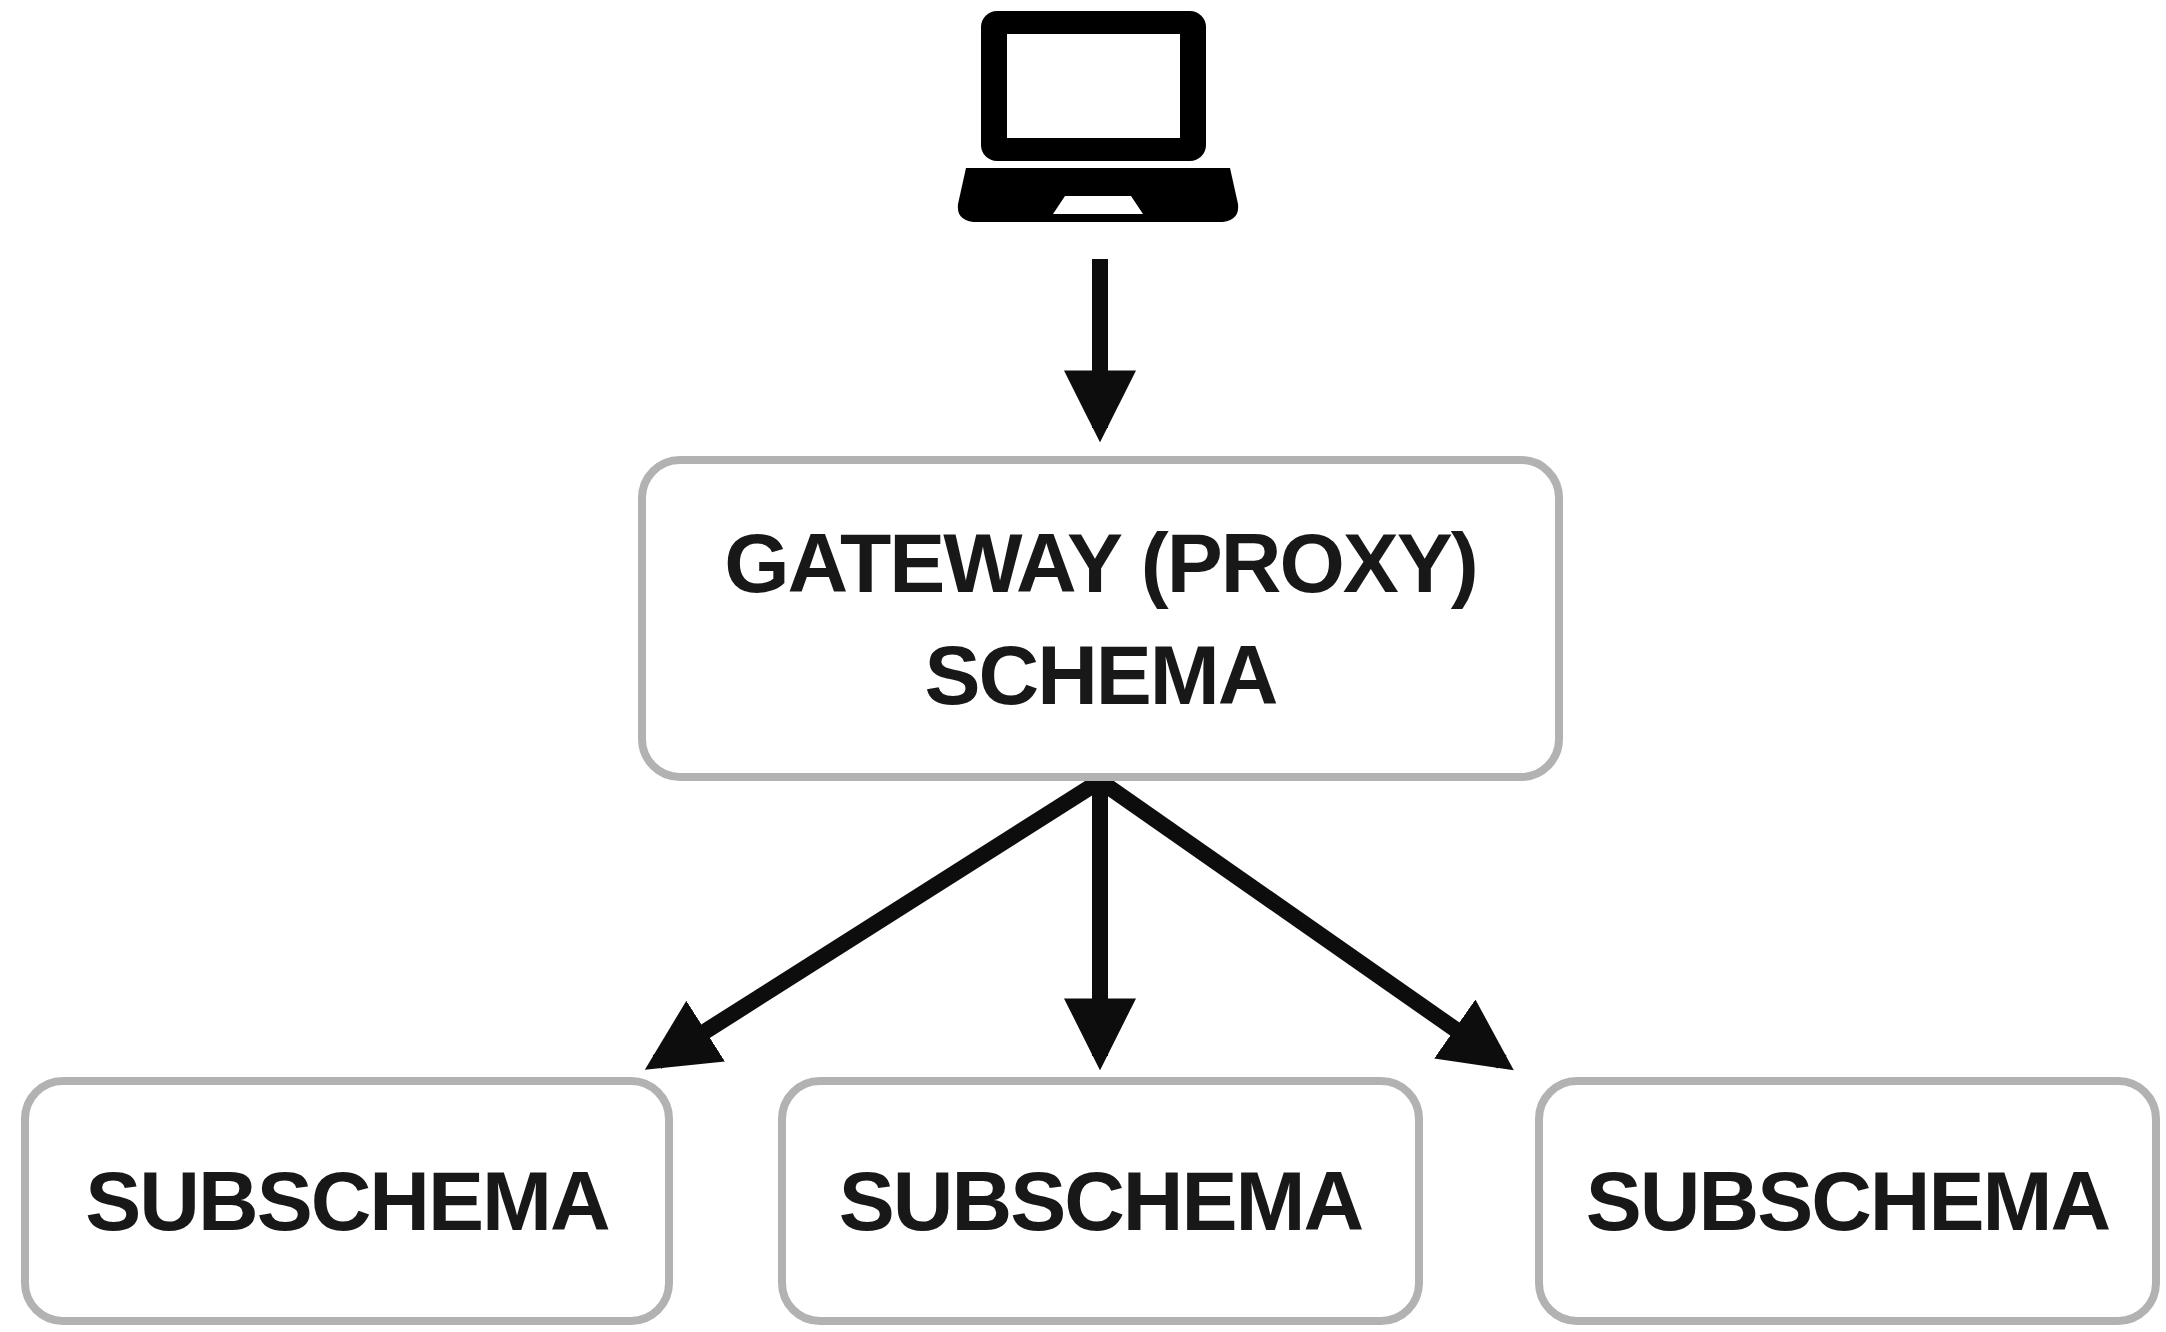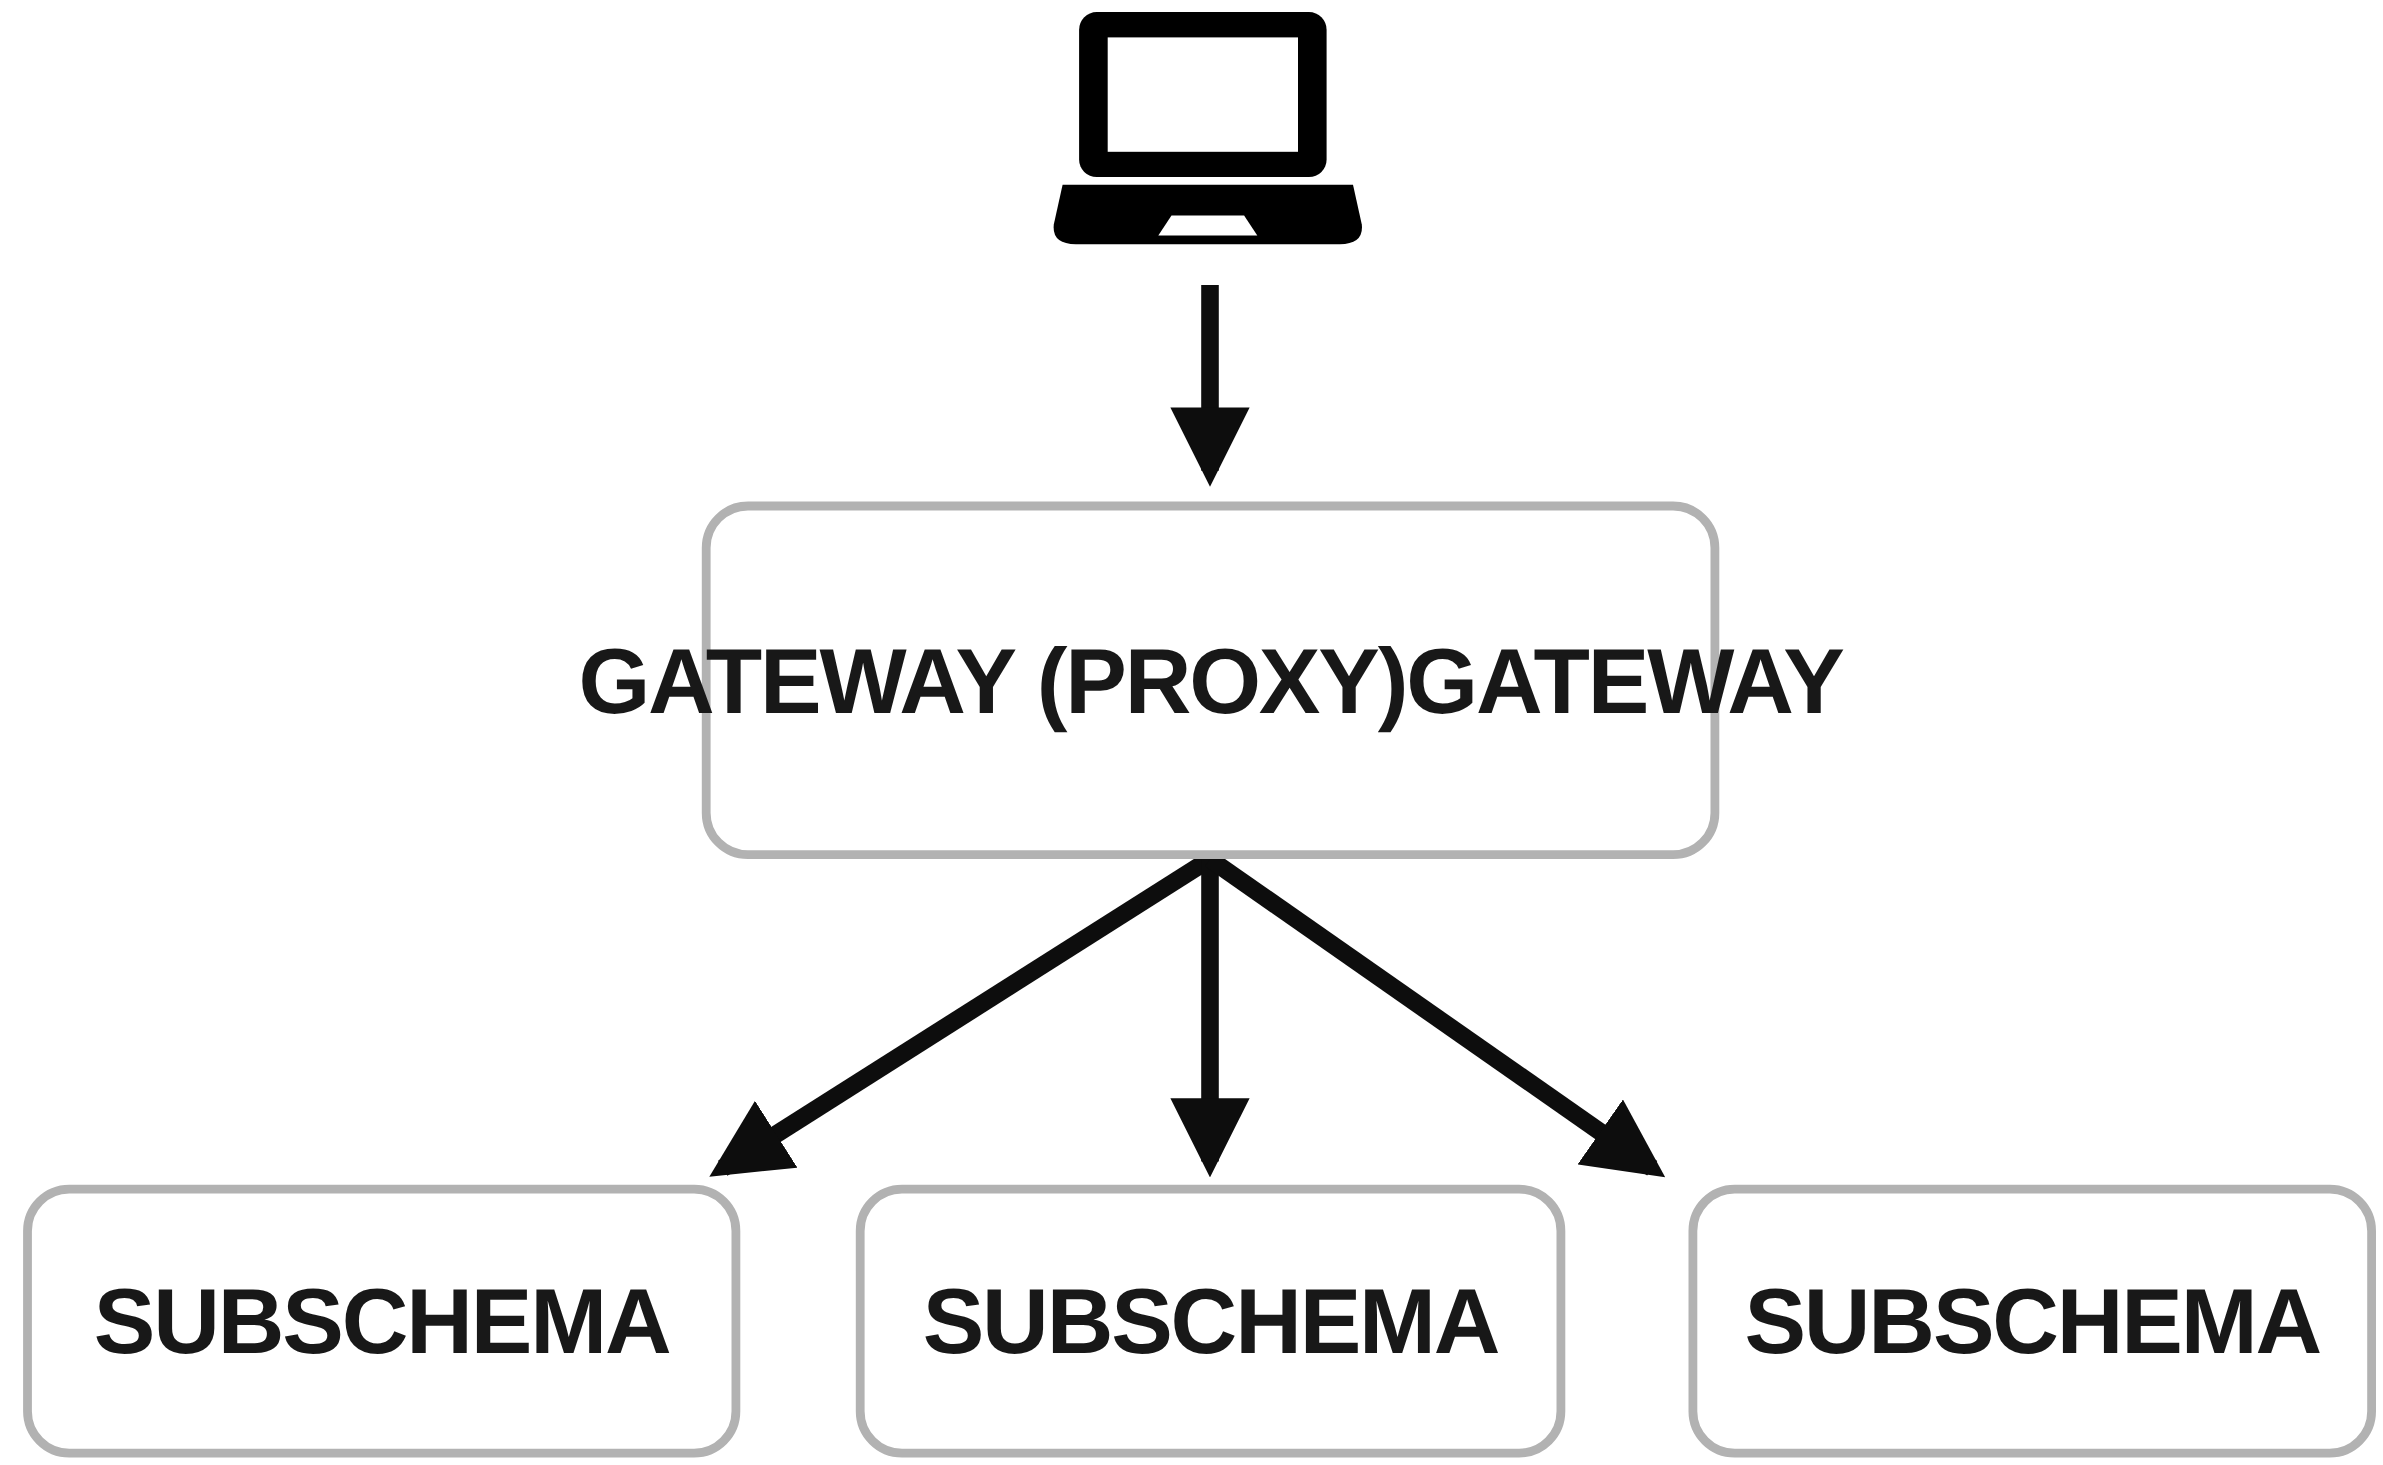--- a/index.html
+++ b/index.html
@@ -22,21 +22,21 @@
     width: 2166px;
     height: 1332px;
   }
   .node-box {
     position: absolute;
     box-sizing: border-box;
     border: 8px solid #b2b2b2;
     border-radius: 42px;
     background: #ffffff;
     display: flex;
-    flex-direction: row;
+    flex-direction: column;
     align-items: center;
     justify-content: center;
   }
   .node-label {
     color: #181818;
     font-weight: 700;
     font-size: 84px;
     line-height: 112px;
     letter-spacing: -2px;
     text-align: center;
@@ -94,21 +94,21 @@
 
     <line x1="1100" y1="259" x2="1100" y2="428" stroke="#0d0d0d" stroke-width="16" marker-end="url(#ah)"></line>
 
     <line x1="1100" y1="781" x2="657" y2="1062" stroke="#0d0d0d" stroke-width="16" marker-end="url(#ah)"></line>
     <line x1="1100" y1="781" x2="1100" y2="1056" stroke="#0d0d0d" stroke-width="16" marker-end="url(#ah)"></line>
     <line x1="1100" y1="781" x2="1502" y2="1062" stroke="#0d0d0d" stroke-width="16" marker-end="url(#ah)"></line>
   </svg>
 
   <div id="gateway-box" class="node-box">
     <div class="node-label">GATEWAY (PROXY)</div>
-    <div class="node-label">GATEWAY</div>
+    <div class="node-label">SCHEMA</div>
   </div>
 
   <div id="subschema-box-1" class="node-box">
     <div class="node-label">SUBSCHEMA</div>
   </div>
 
   <div id="subschema-box-2" class="node-box">
     <div class="node-label">SUBSCHEMA</div>
   </div>
 

